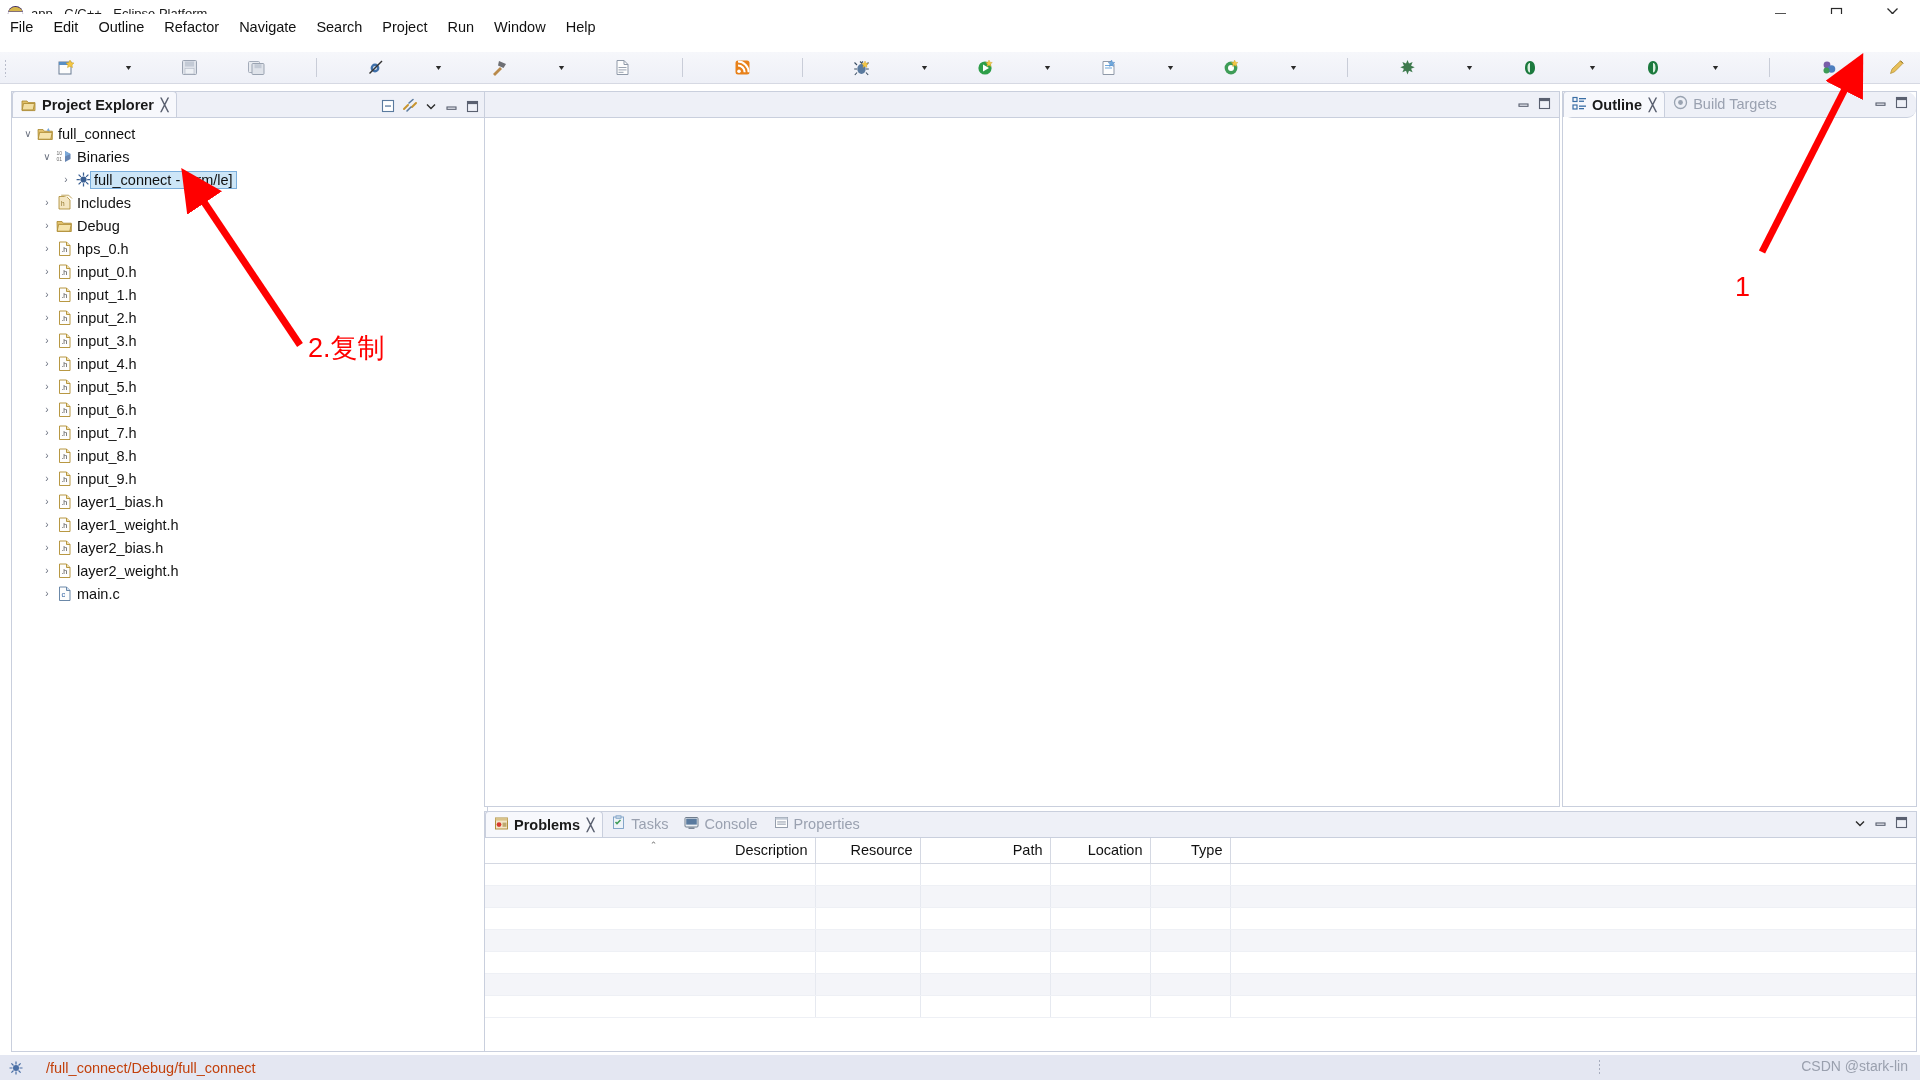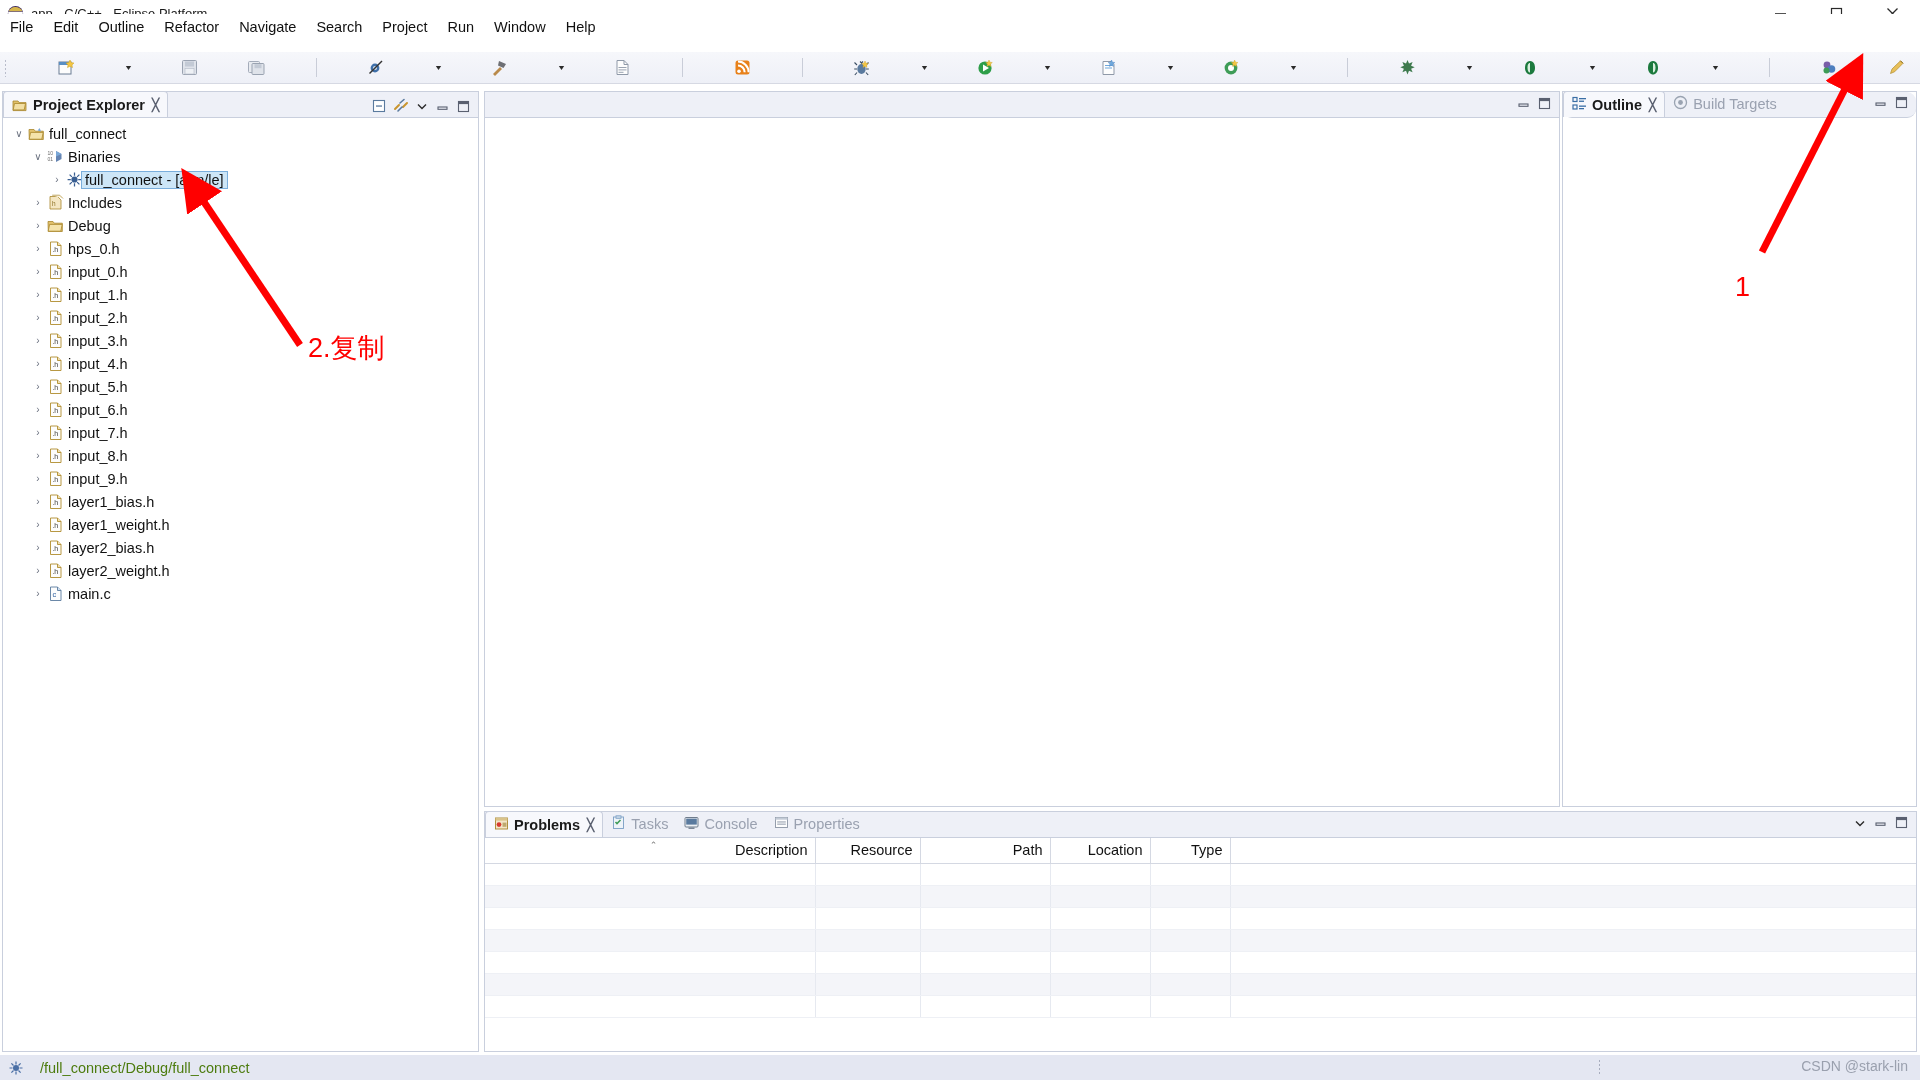--- a/index.html
+++ b/index.html
@@ -89,21 +89,21 @@
   }
   .tab.inactive { color: #9aa1b0; }
   .tab .close-x { font-size: 12px; color: #5a6070; margin-left: 2px; }
   .panel-ctrls {
     margin-left: auto; display: flex; align-items: center; gap: 6px;
     padding-right: 7px; padding-bottom: 3px;
   }
 
   
   #project-explorer {
-    position: absolute; left: 2px; top: 91px; width: 477px; height: 961px;
+    position: absolute; left: 11px; top: 91px; width: 477px; height: 961px;
     background: #ffffff; border: 1px solid #c9cfdd;
   }
   #project-explorer .panel-tabbar { border-bottom: 1px solid #c9cfdd; }
   .tree { padding-top: 4px; font-size: 14.5px; color: #111; }
   .tree-row {
     height: 23px; display: flex; align-items: center; white-space: nowrap;
   }
   .tree-row.selected .tree-label {
     background: #cde6f7; border: 1px solid #7aaedc; padding: 0 3px; margin-left: -3px;
   }
@@ -151,21 +151,21 @@
   .prob-table tr.alt td { background: #f4f5f9; }
   .sort-caret {
     position: absolute; left: 50%; top: 2px; font-size: 9px; color: #777;
   }
 
   
   .statusbar {
     position: absolute; left: 0; top: 1055px; width: 1920px; height: 25px;
     background: #e4e7f2; display: flex; align-items: center;
   }
-  .status-text { margin-left: 8px; font-size: 14.5px; color: #4d7c0f; display:flex; align-items:center; gap:16px;}
+  .status-text { margin-left: 8px; font-size: 14.5px; color: #c2410c; display:flex; align-items:center; gap:22px;}
   .status-grip {
     position: absolute; left: 1598px; top: 4px; width: 4px; height: 17px;
     background-image: radial-gradient(circle, #a7adbe 1px, transparent 1px);
     background-size: 3px 4px;
   }
   .watermark {
     position: absolute; right: 12px; top: 1058px;
     font-size: 14px; color: #9aa0ae;
   }
 

